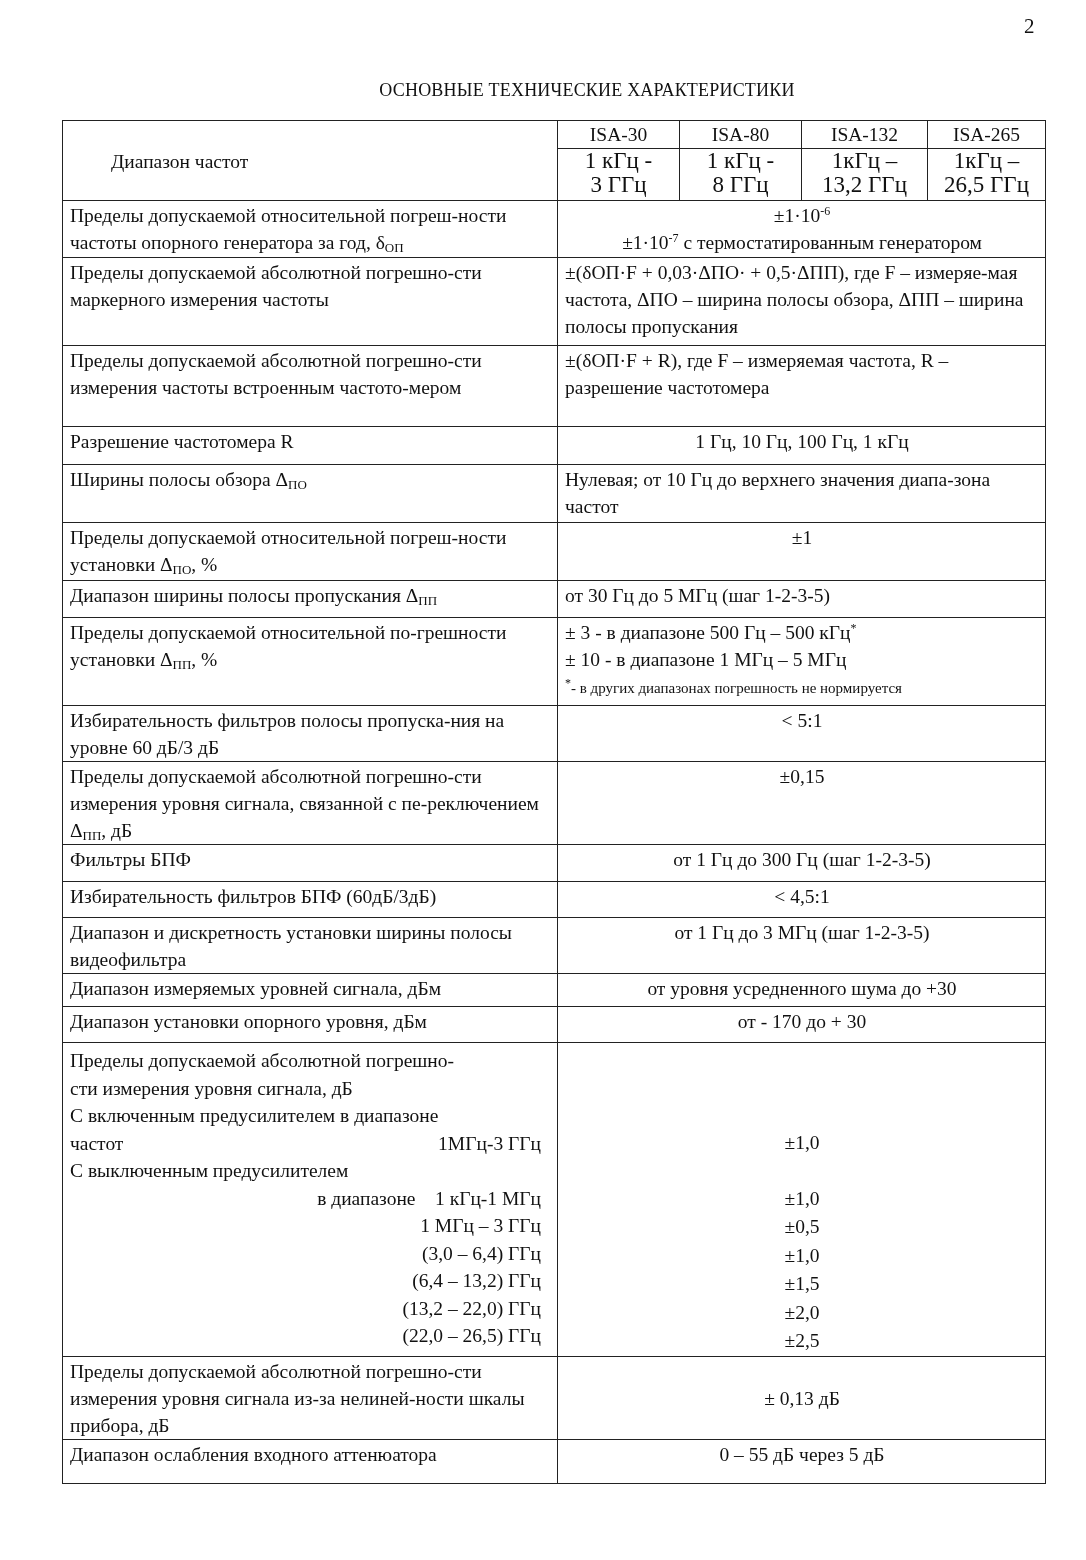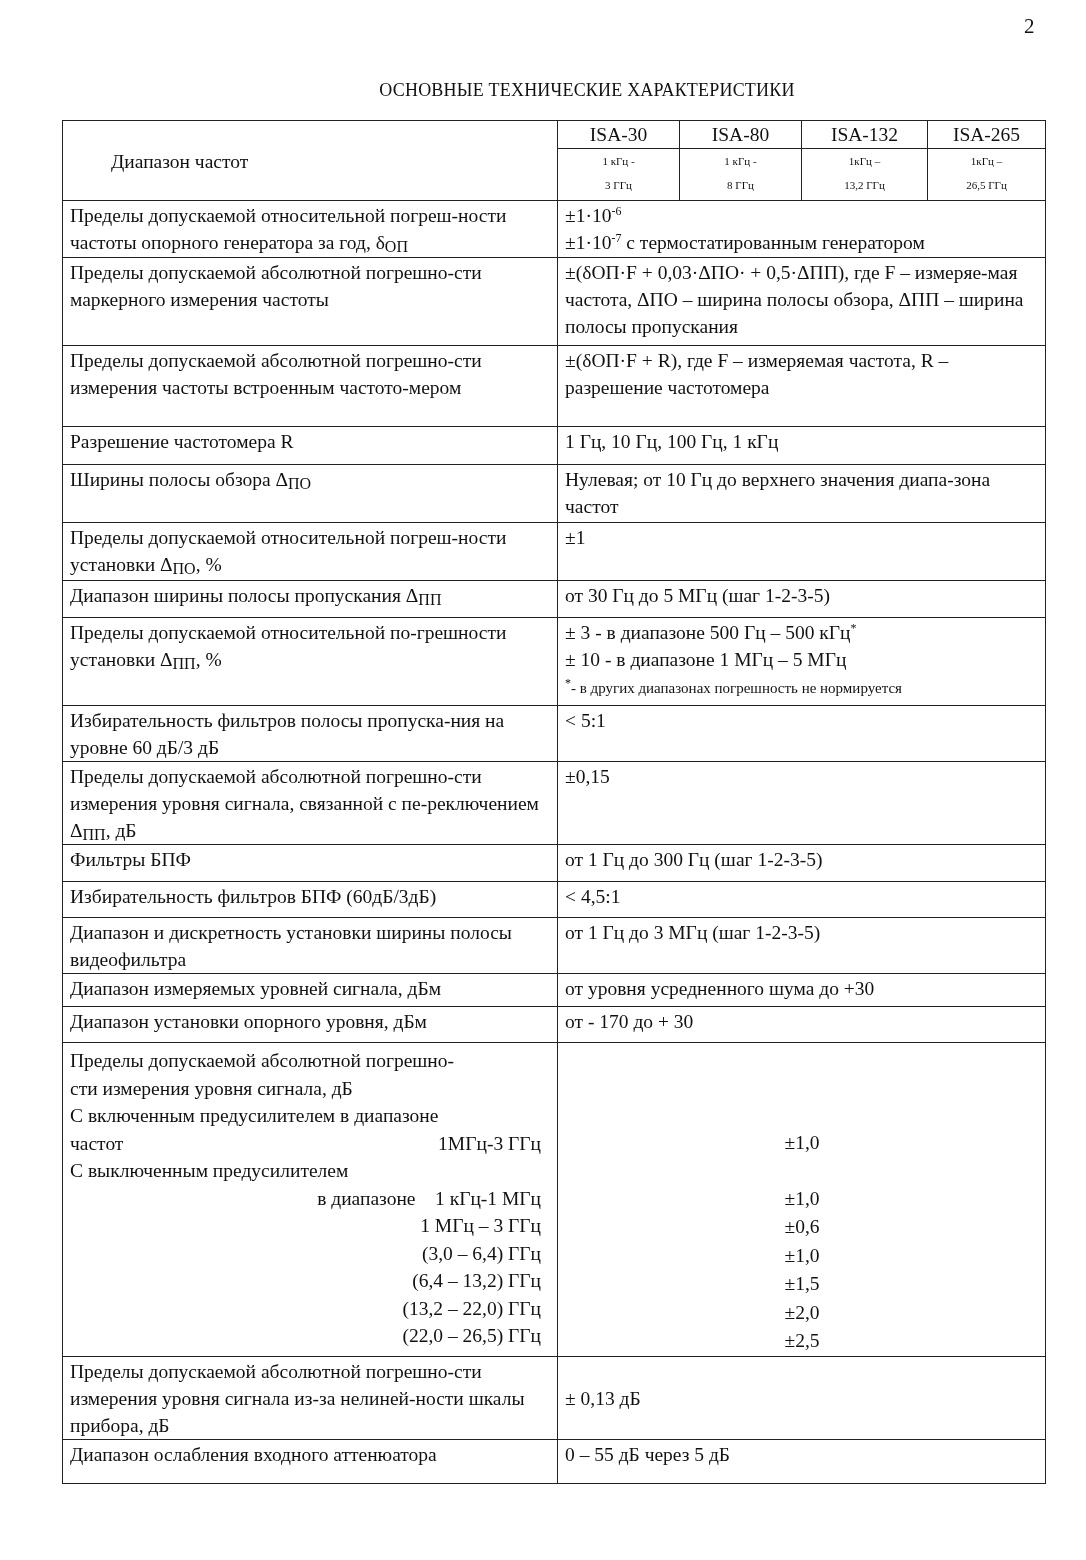--- a/index.html
+++ b/index.html
@@ -3,25 +3,25 @@
 <meta charset="utf-8">
 <style>
   html, body { margin: 0; padding: 0; background: #ffffff; }
   body { width: 1086px; height: 1560px; position: relative; overflow: hidden;
          font-family: "Liberation Serif", "DejaVu Serif", serif; color: #111; }
   .page-num { position: absolute; left: 1024px; top: 14px; font-size: 21px; }
   .title { position: absolute; left: 0; width: 1200px; top: 80px; text-align: center; font-size: 18px; letter-spacing: 0.2px; padding-left: 44px; }
   .title span { display: inline-block; }
   table.spec { position: absolute; left: 62px; top: 120px; width: 984px; border-collapse: collapse; table-layout: fixed; font-size: 19.5px; line-height: 27px; }
   table.spec td { border: 1.5px solid #222; vertical-align: top; padding: 1px 6px 0 7px; }
-  .c { }
+  .c { text-align: center; }
   .hdr-model { text-align: center; height: 26px; padding: 0 2px !important; }
-  .hdr-range { text-align: center; font-size: 11px; line-height: 24px; padding: 0 2px !important; }
+  .hdr-range { text-align: center; font-size: 23px; line-height: 24px; padding: 0 2px !important; }
   .small { font-size: 15px; line-height: 18px; }
-  sub { font-size: 16px; vertical-align: -3px; line-height: 0; }
+  sub { font-size: 13px; vertical-align: -3px; line-height: 0; }
   sup { font-size: 12px; line-height: 0; }
   .line { display: block; height: 27.5px; }
   .r { text-align: right; padding-right: 10px; }
   .vals span { display: block; text-align: center; height: 28.5px; }
 </style>
 </head>
 <body>
 
 <div class="page-num">2</div>
 <div class="title" style="width:1086px;"><span>ОСНОВНЫЕ ТЕХНИЧЕСКИЕ ХАРАКТЕРИСТИКИ</span></div>
@@ -148,21 +148,21 @@
       <span class="line r">1 МГц – 3 ГГц</span>
       <span class="line r">(3,0 – 6,4) ГГц</span>
       <span class="line r">(6,4 – 13,2) ГГц</span>
       <span class="line r">(13,2 – 22,0) ГГц</span>
       <span class="line r">(22,0 – 26,5) ГГц</span>
     </td>
     <td colspan="4" class="vals" style="padding-top:86px;">
       <span>±1,0</span>
       <span style="height:27px;"></span>
       <span>±1,0</span>
-      <span>±0,6</span>
+      <span>±0,5</span>
       <span>±1,0</span>
       <span>±1,5</span>
       <span>±2,0</span>
       <span>±2,5</span>
     </td>
   </tr>
 
   <tr style="height:82px;padding-left:8px;">
     <td>Пределы допускаемой абсолютной погрешно-сти измерения уровня сигнала из-за нелиней-ности шкалы прибора, дБ</td>
     <td colspan="4" class="c" style="vertical-align:middle;margin-top:20px;">± 0,13 дБ</td>

